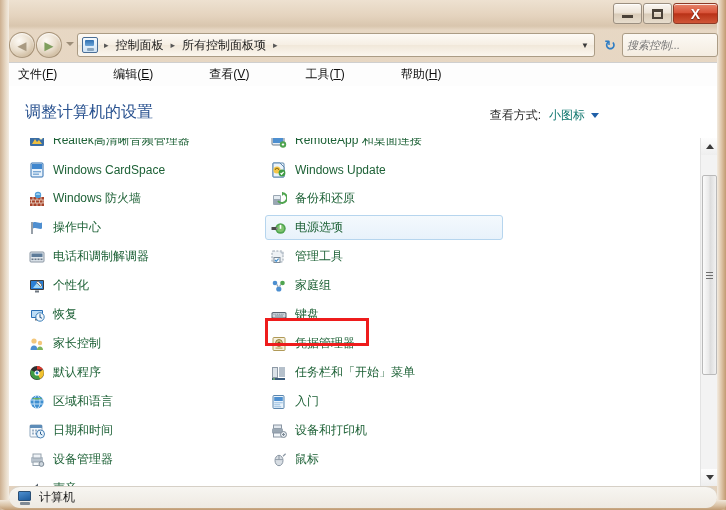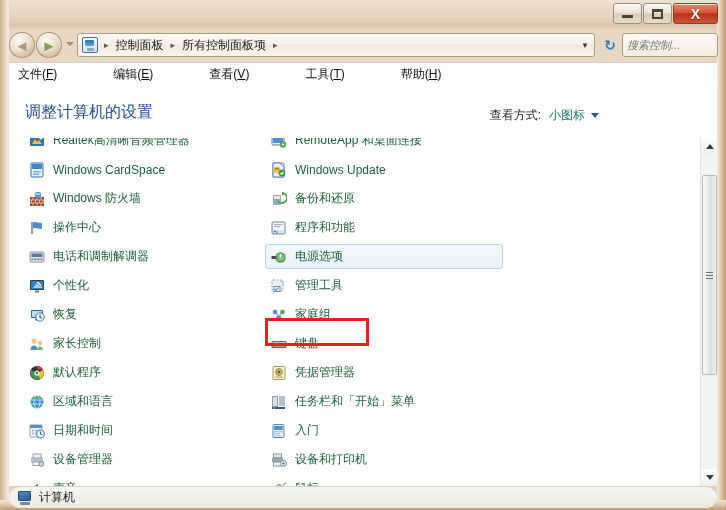--- a/index.html
+++ b/index.html
@@ -470,31 +470,20 @@
             </div>
             <div class="item">
               <span class="ico"><svg width="16" height="16" viewBox="0 0 16 16">
                   <rect x="2" y="4" width="8" height="10" rx="1" fill="#9aa7b3"></rect>
                   <rect x="3" y="5" width="6" height="3" fill="#e4ebf1"></rect>
                   <path d="M11 2a5 5 0 11-4 8" stroke="#4fa44f" stroke-width="2" fill="none"></path>
                   <path d="M11 1l2 2-2 2z" fill="#4fa44f"></path>
                 </svg></span>
               <span class="label">备份和还原</span>
             </div>
-            <div class="item">
-              <span class="ico"><svg width="16" height="16" viewBox="0 0 16 16">
-                  <rect x="1" y="2" width="13" height="12" rx="1" fill="#dde5ec" stroke="#7b8a97"></rect>
-                  <rect x="2" y="3" width="11" height="7" fill="#f7fafc"></rect>
-                  <rect x="3" y="4" width="9" height="1.2" fill="#a7b6c3"></rect>
-                  <rect x="3" y="6" width="6" height="1.2" fill="#a7b6c3"></rect>
-                  <rect x="2.5" y="10.8" width="4" height="2.6" fill="#3f8fd0"></rect>
-                  <path d="M3.3 12.1l0.8 0.9 1.6-1.6" stroke="#fff" stroke-width="1" fill="none"></path>
-                </svg></span>
-              <span class="label">程序和功能</span>
-            </div>
             <div class="item hover">
               <div class="hoverbg" style="width: 238px;"></div>
               <span class="ico"><svg width="16" height="16" viewBox="0 0 16 16">
                   <circle cx="9.5" cy="8.5" r="5.2" fill="#4fa44f"></circle>
                   <circle cx="9.5" cy="8.5" r="3.6" fill="#7fc470"></circle>
                   <path d="M9.5 4.8v4" stroke="#fff" stroke-width="1.6"></path>
                   <rect x="0.5" y="7" width="5" height="3" rx="0.6" fill="#4a4a4a"></rect>
                   <rect x="5" y="7.6" width="2" height="1.8" fill="#8a8a8a"></rect>
                 </svg></span>
               <span class="label">电源选项</span>

